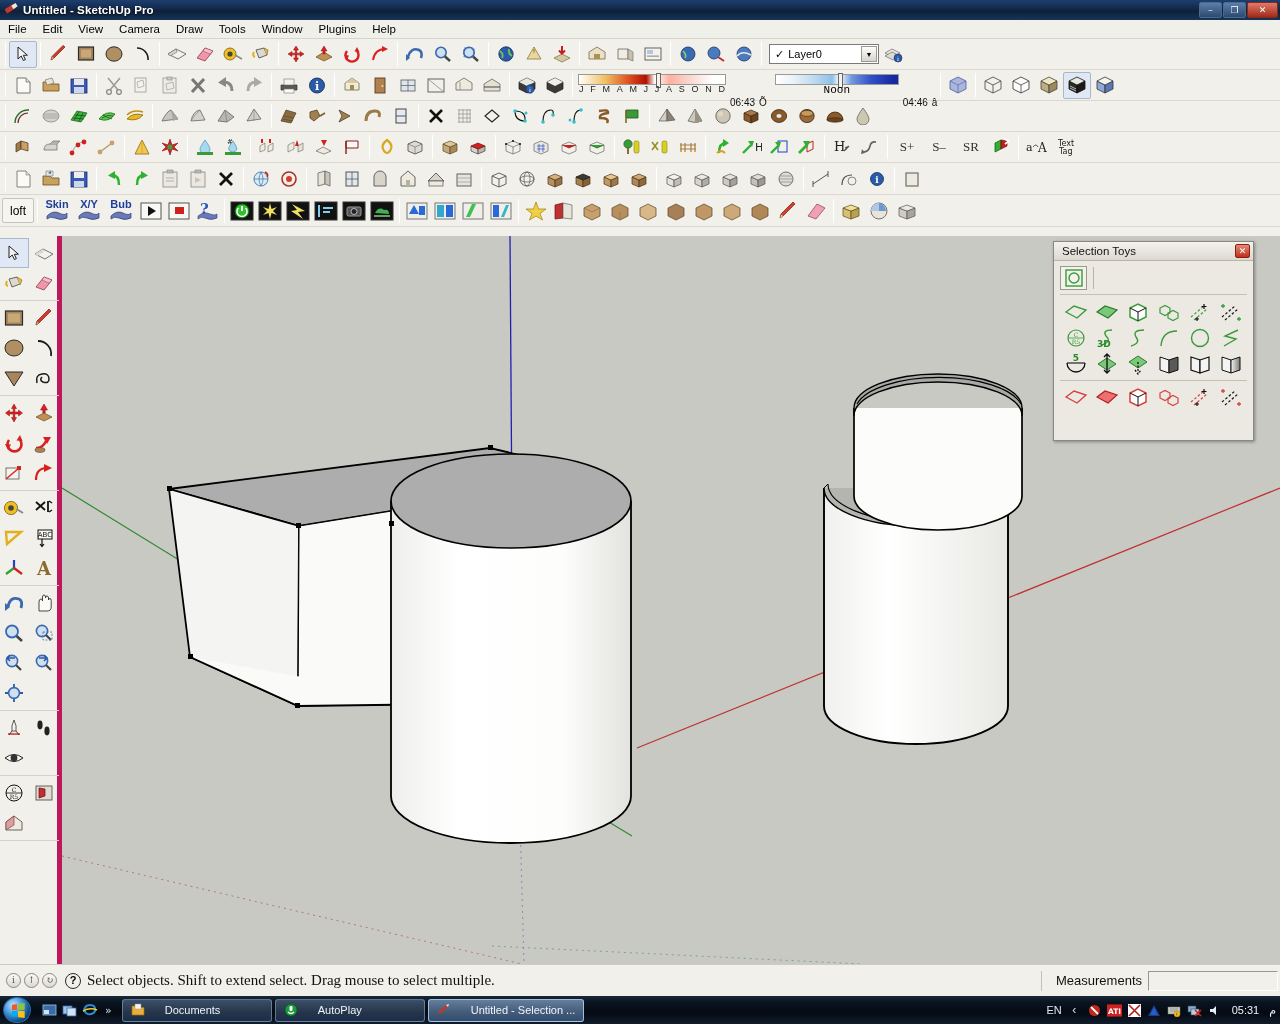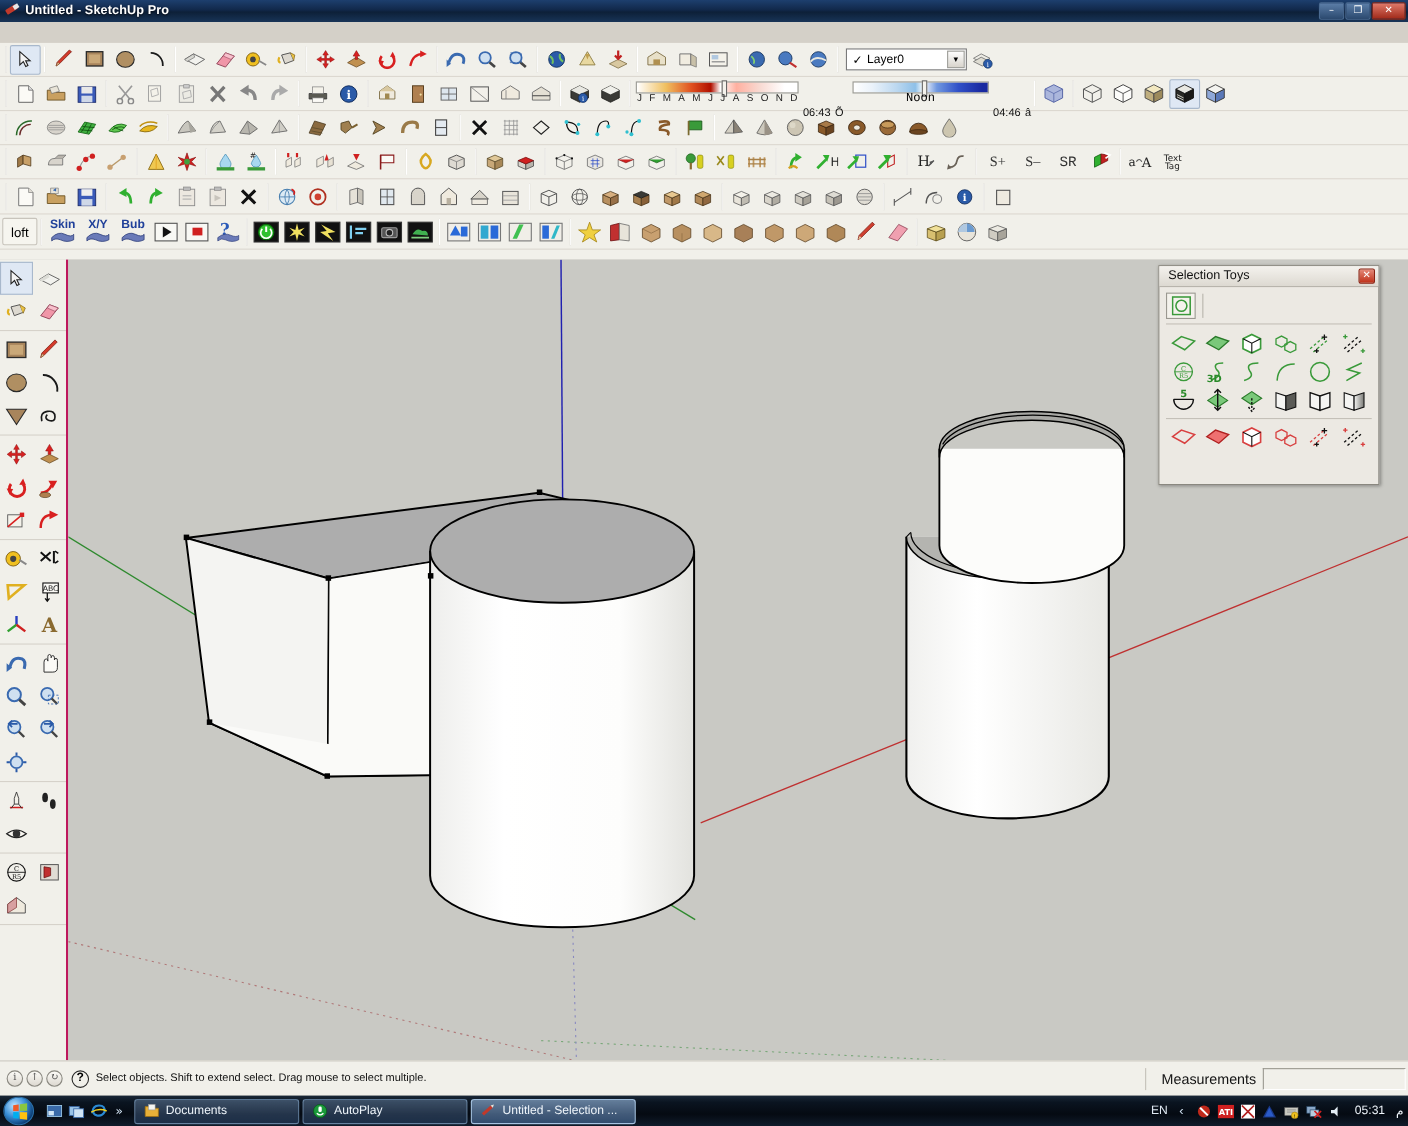--- a/index.html
+++ b/index.html
@@ -113,21 +113,21 @@
   }
   .plug-btn {
     width: 32px; height: 27px; display:flex; flex-direction: column;
     align-items:center; justify-content:center; position: relative;
   }
   .plug-btn .lbl { font-size: 11px; font-weight: bold; color: #20409a; line-height: 8px; }
 
   
   .lefttb {
     position: absolute; left: 0; top: 236px; width: 62px; height: 728px;
-    background: #f1f0ea; border-right: 2px solid #be185d;
+    background: #f1f0ea; border-right: 5px solid #be185d;
     display: flex; flex-direction: column; align-items: center; padding-top: 2px;
   }
   .lgrp { width: 60px; border-bottom: 1px solid #d6d2ca; padding-bottom: 2px; margin-bottom: 2px;
           display: flex; flex-wrap: wrap; }
   .lbtn { width: 30px; height: 30px; display: flex; align-items: center; justify-content: center; }
   .lbtn.sel { border: 1px solid #a8b8cc; background: #dfe8f4; }
 
   
   .viewport {
     position: absolute; left: 62px; top: 236px; width: 1218px; height: 728px;
@@ -174,21 +174,21 @@
     width: 15px; height: 15px; border-radius: 50%;
     border: 1px solid #8a8880; background: linear-gradient(to bottom,#fbfaf6,#ddd9d1);
     font-size: 9px; text-align: center; line-height: 13px; color: #555;
     font-family: "DejaVu Serif", serif;
   }
   .sb-help {
     width: 16px; height: 16px; border-radius: 50%;
     border: 1.5px solid #2a2a2a; font-size: 11px; font-weight: bold;
     text-align: center; line-height: 13px; margin-left: 8px; margin-right: 6px;
   }
-  .sb-text { font-size: 10px; color: #111; }
+  .sb-text { font-size: 15px; color: #111; font-family: Liberation Serif, serif; }
   .sb-right { margin-left: auto; display: flex; align-items: center; padding-right: 2px; }
   .sb-vsep { width: 1px; height: 20px; background: #c4c0b8; margin-right: 14px; }
   .meas-label { font-size: 13px; color: #111; margin-right: 6px; }
   .meas-box {
     width: 130px; height: 20px; background: #f1f0ea;
     border-top: 1px solid #9a9890; border-left: 1px solid #9a9890;
     border-right: 1px solid #fefefe; border-bottom: 1px solid #fefefe;
   }
 
   
@@ -204,21 +204,21 @@
   }
   .orb-flag { width: 13px; height: 13px; display: grid; grid-template-columns: 1fr 1fr; grid-template-rows: 1fr 1fr; gap: 1px; transform: perspective(14px) rotateY(-16deg); }
   .qlaunch { display: flex; align-items: center; gap: 3px; margin-left: 10px; }
   .ql-ico { width: 17px; height: 17px; display:flex; align-items:center; justify-content:center; }
   .ql-chev { color: #cfe0f0; font-size: 11px; margin-left: 4px; font-family:"DejaVu Sans",sans-serif; }
   .tasks { display: flex; gap: 3px; margin-left: 10px; }
   .task {
     height: 23px; min-width: 150px; padding: 0 8px;
     background: linear-gradient(to bottom, rgba(120,150,185,.45), rgba(40,65,100,.55));
     border: 1px solid rgba(140,175,210,.55); border-radius: 3px;
-    display: flex; align-items: center; gap: 6px;
+    display: flex; align-items: center; gap: 20px;
     color: #eef4fa; font-size: 11px;
   }
   .task.active {
     background: linear-gradient(to bottom, rgba(160,195,235,.6), rgba(70,105,150,.65));
     border-color: rgba(185,215,245,.8);
   }
   .tray { margin-left: auto; display: flex; align-items: center; gap: 5px; padding-right: 4px; color: #e4edf6; }
   .tray-lang { font-size: 11px; color: #dfe8f2; }
   .tray-ico { width: 15px; height: 15px; display:flex;align-items:center;justify-content:center; font-size:9px; }
   .tray-clock { font-size: 11px; color: #eef4fa; margin-left: 5px; }
@@ -231,20 +231,31 @@
   <div class="titlebar">
     <div class="title-icon"></div>
     <div class="title-text">Untitled - SketchUp Pro</div>
     <div class="win-btns">
       <div class="win-btn">–</div>
       <div class="win-btn">❐</div>
       <div class="win-btn close">✕</div>
     </div>
   </div>
 
+  <div class="menubar">
+    <div class="menu-item">File</div>
+    <div class="menu-item">Edit</div>
+    <div class="menu-item">View</div>
+    <div class="menu-item">Camera</div>
+    <div class="menu-item">Draw</div>
+    <div class="menu-item">Tools</div>
+    <div class="menu-item">Window</div>
+    <div class="menu-item">Plugins</div>
+    <div class="menu-item">Help</div>
+  </div>
 
   <div class="toolbars">
 
     <div class="tbrow">
       <div class="sep"></div>
       <div class="tbtn sel">
         <svg width="18" height="18" viewBox="0 0 18 18">
             <path d="M4 2 L4 14 L7.2 11 L9.4 15.5 L11.4 14.6 L9.3 10.3 L13.4 10.2 Z" fill="#f4f4f4" stroke="#222" stroke-width="1"></path>
           </svg>
       </div>
@@ -1008,21 +1019,21 @@
           </svg>
       </div>
       <div class="sep"></div>
       <div class="plug-btn">
         <span style="font-size:13px;font-family:'Liberation Serif',serif;color:#333;">S+</span>
       </div>
       <div class="plug-btn">
         <span style="font-size:13px;font-family:'Liberation Serif',serif;color:#333;">S–</span>
       </div>
       <div class="plug-btn">
-        <span style="font-size:13px;font-family:Liberation Mono, monospace;color:#333;">SR</span>
+        <span style="font-size:13px;font-family:Liberation Serif, serif;color:#333;">SR</span>
       </div>
       <div class="tbtn">
         <svg width="22" height="18" viewBox="0 0 22 18">
             <path d="M5 14 L5 5 L11 2 L11 11 Z" fill="#30b030" stroke="#0a5a0a" stroke-width=".7"></path>
             <path d="M11 11 L17 8 L17 3 L11 2 Z" fill="#c02020" stroke="#7a1010" stroke-width=".7"></path>
             <path d="M14 1 L19 3 L15 6" fill="none" stroke="#fff" stroke-width="1.6"></path>
           </svg>
       </div>
       <div class="sep"></div>
       <div class="tbtn">

